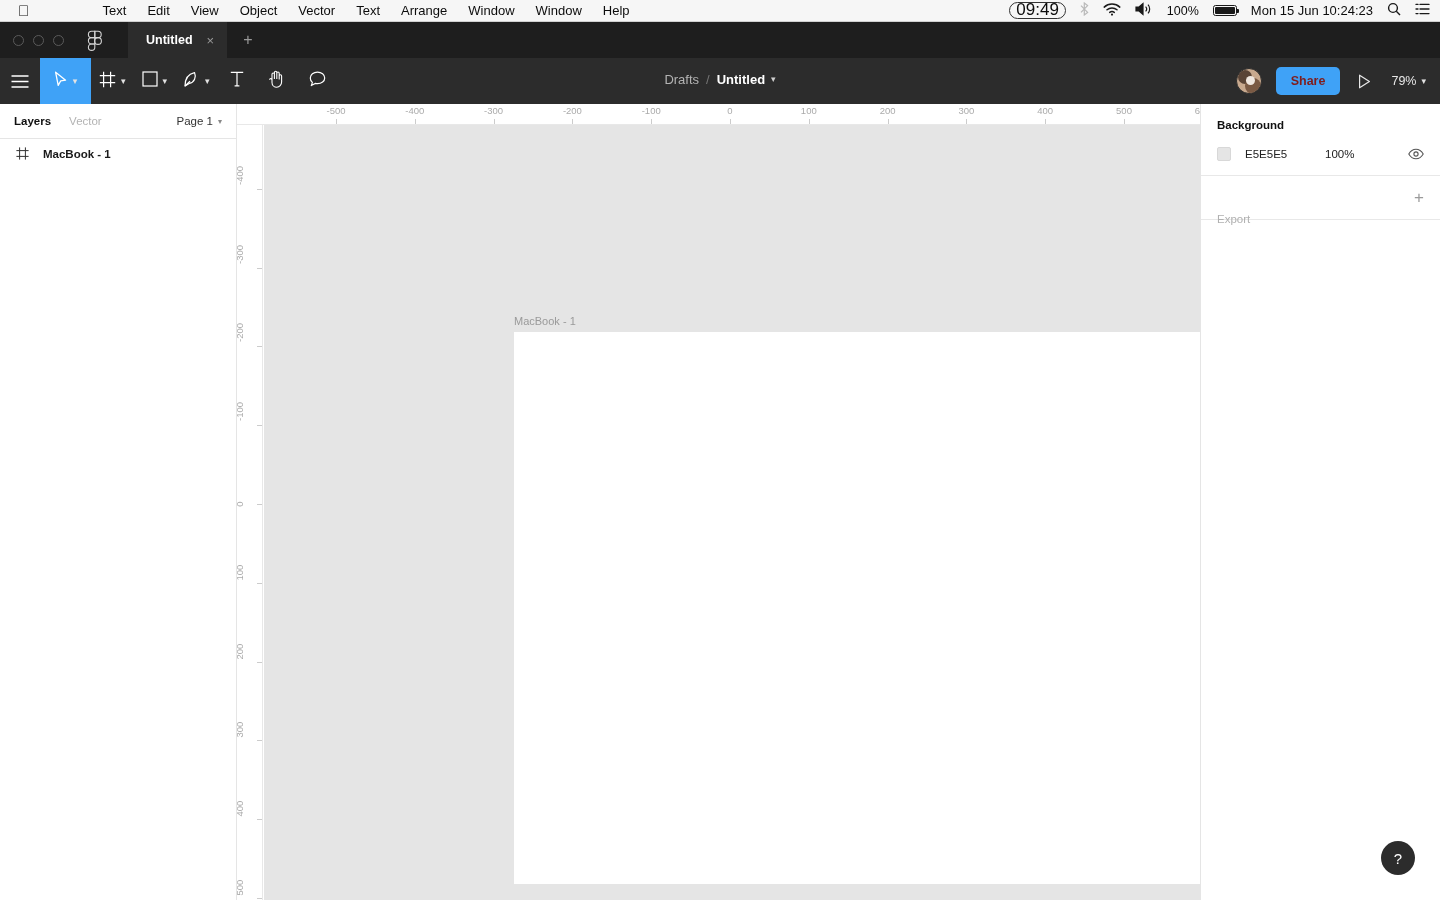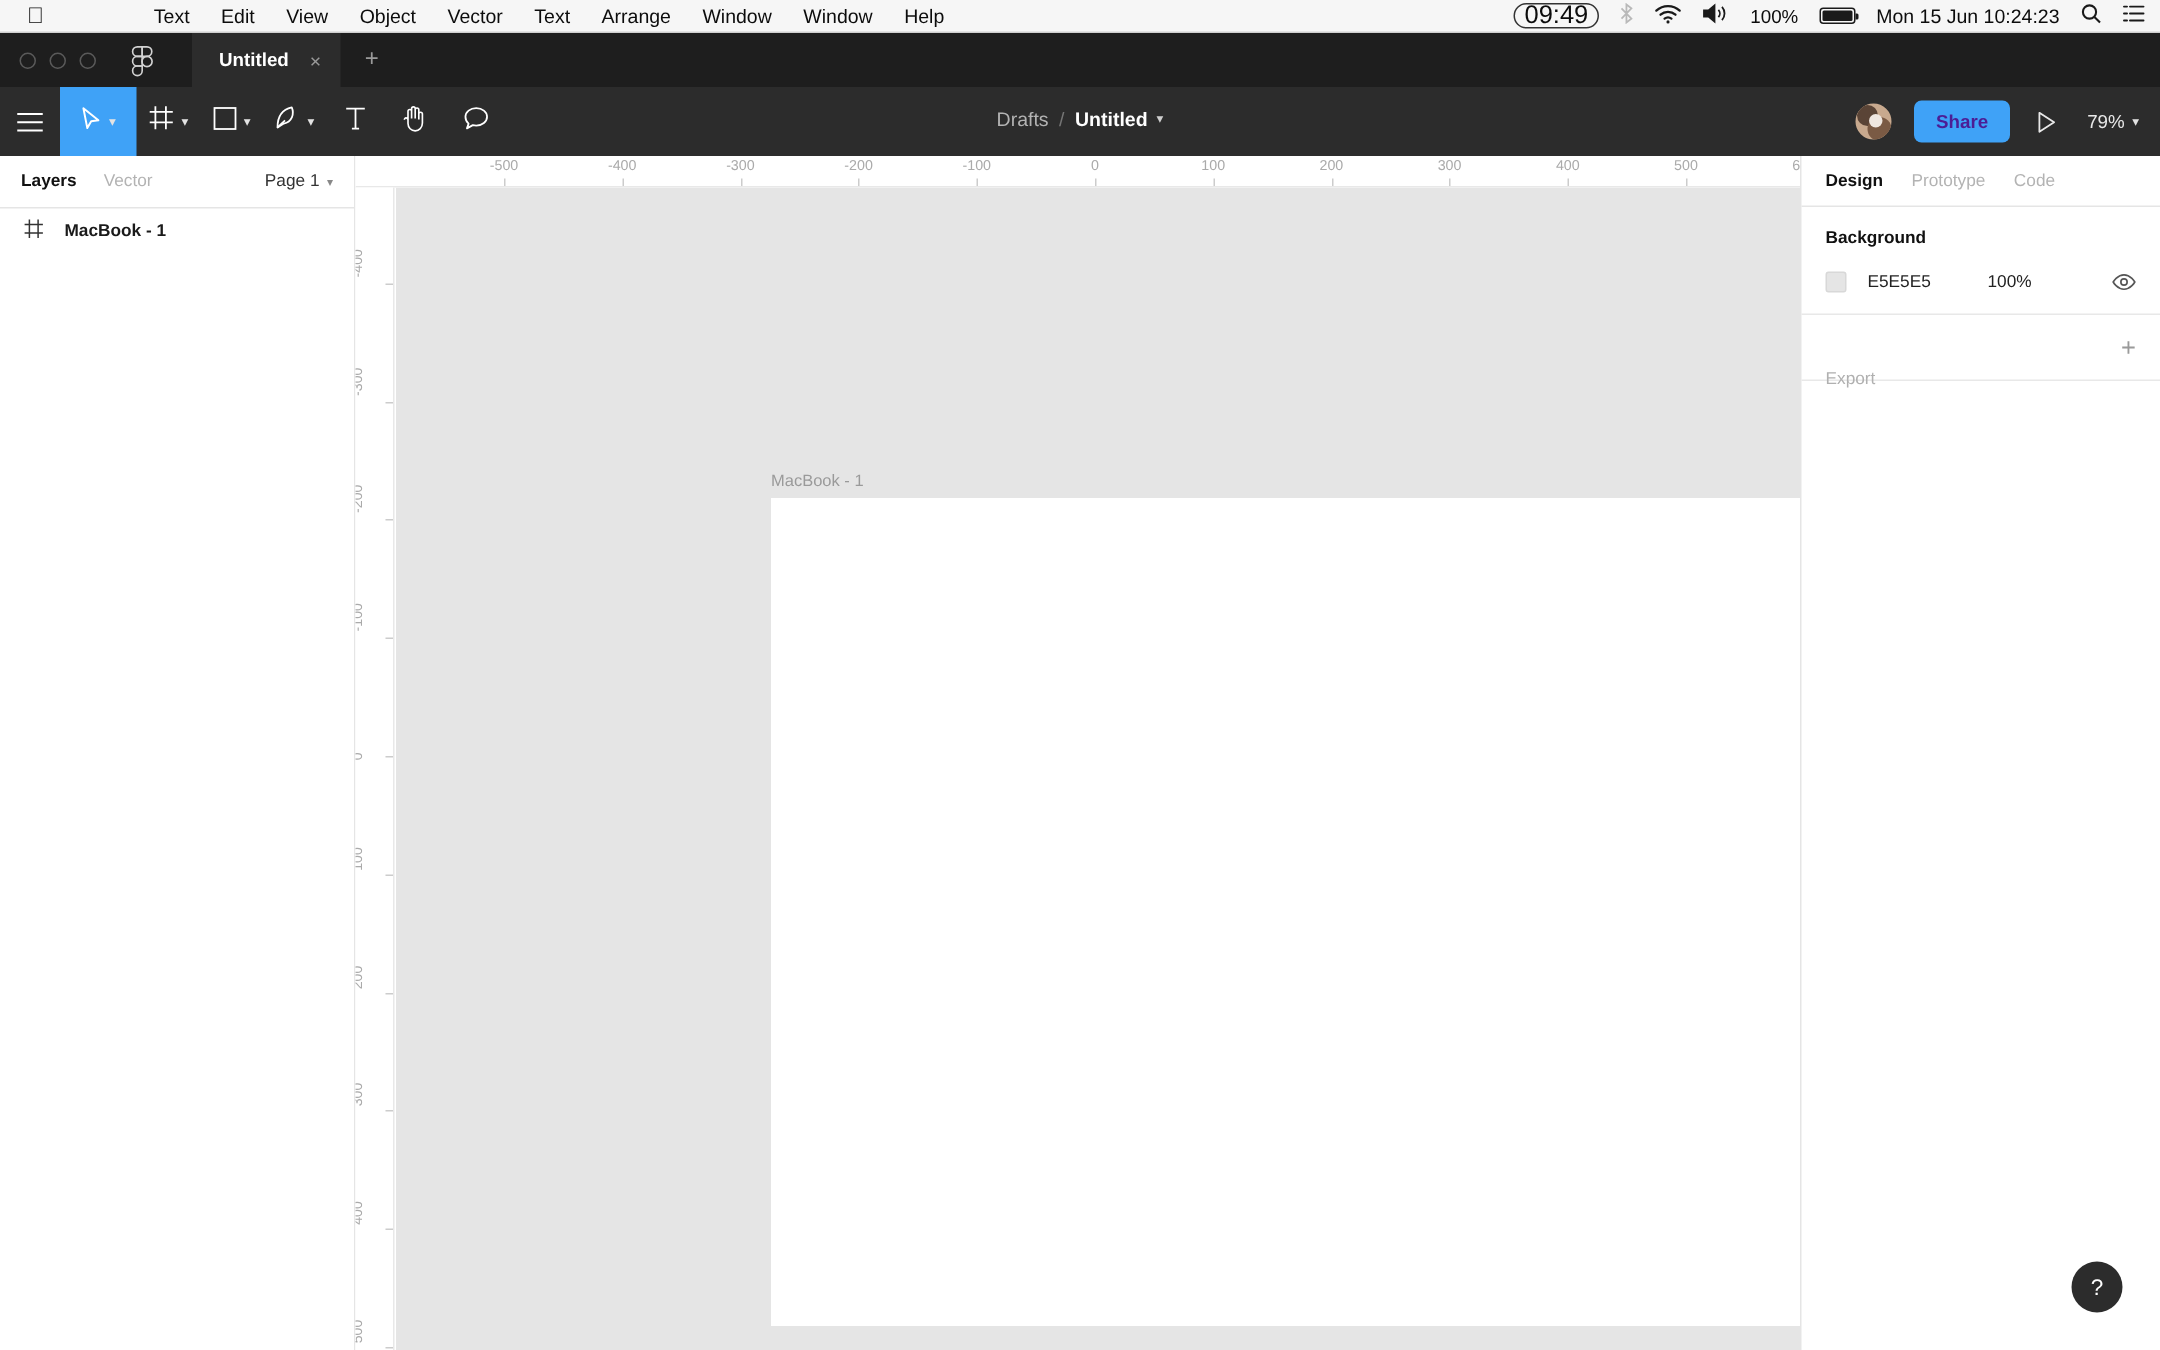--- a/index.html
+++ b/index.html
@@ -89,21 +89,21 @@
     position: relative; z-index: 2;
   }
   .avatar {
     width: 26px; height: 26px; border-radius: 50%; overflow: hidden;
     background: #c8a98e; position: relative; border: 1.5px solid #2c2c2c;
   }
   .avatar .f1 { position:absolute; width:14px; height:14px; border-radius:50%; background:#5a4436; left:1px; top:1px; }
   .avatar .f2 { position:absolute; width:16px; height:16px; border-radius:50%; background:#7a5a44; right:0px; bottom:-1px; }
   .avatar .f3 { position:absolute; width:9px;  height:9px;  border-radius:50%; background:#efe7e0; left:9px; top:7px; }
   .sharebtn {
-    background: #3fa2f7; color: #4c1d95; font-size: 12.5px; font-weight: bold;
+    background: #3fa2f7; color: #7f1d1d; font-size: 12.5px; font-weight: bold;
     border: none; border-radius: 5px; padding: 7px 15px; margin-left: 14px; cursor: pointer;
   }
   .playbtn { margin-left: 18px; color: #e8e8e8; display: flex; align-items: center; }
   .zoomlbl { margin-left: 20px; color: #e8e8e8; font-size: 12.5px; display: flex; align-items: center; }
 
   
   #leftpanel {
     position: absolute; left: 0; top: 104px; width: 237px; height: 796px;
     background: #ffffff; border-right: 1px solid #e5e5e5;
   }
@@ -431,25 +431,20 @@
       <div class="tk" style="top: 615.4px;">300</div>
       <div class="tick" style="top: 615.4px;"></div>
       <div class="tk" style="top: 694.2px;">400</div>
       <div class="tick" style="top: 694.2px;"></div>
       <div class="tk" style="top: 773px;">500</div>
       <div class="tick" style="top: 773px;"></div>
     </div>
 </div>
 
 <div id="rightpanel">
-  <div class="rp-tabs">
-    <span class="rp-tab">Design</span>
-    <span class="rp-tab dim">Prototype</span>
-    <span class="rp-tab dim">Code</span>
-  </div>
   <div class="rp-sect">
     <div class="rp-title">Background</div>
     <div class="bg-row">
       <span class="swatch"></span>
       <span class="hexval">E5E5E5</span>
       <span class="opval">100%</span>
       <span class="eye">
         <svg width="16" height="12" viewBox="0 0 16 12" fill="none" stroke="#555555" stroke-width="1.1">
           <path d="M0.8 6S3.5 1.2 8 1.2 15.2 6 15.2 6 12.5 10.8 8 10.8 0.8 6 0.8 6z"></path>
           <circle cx="8" cy="6" r="2.1"></circle>

